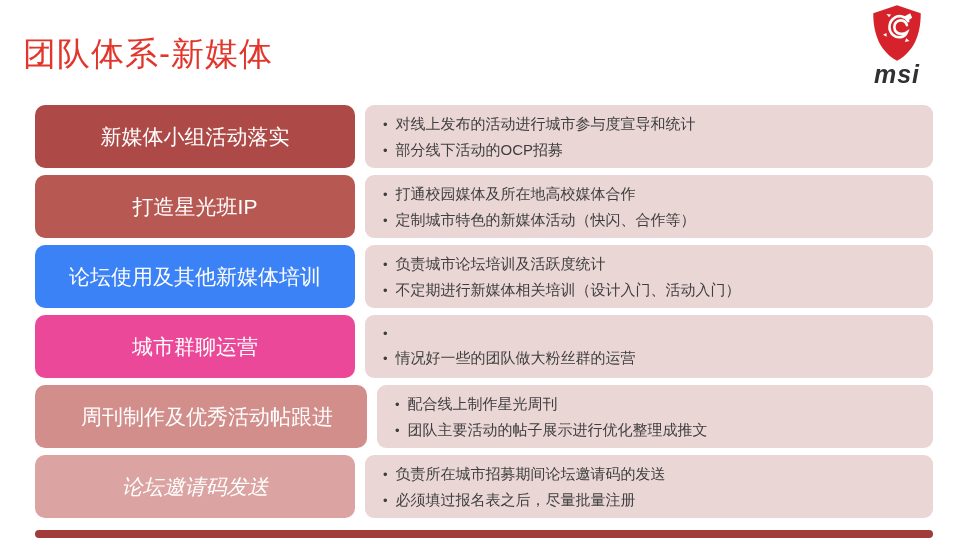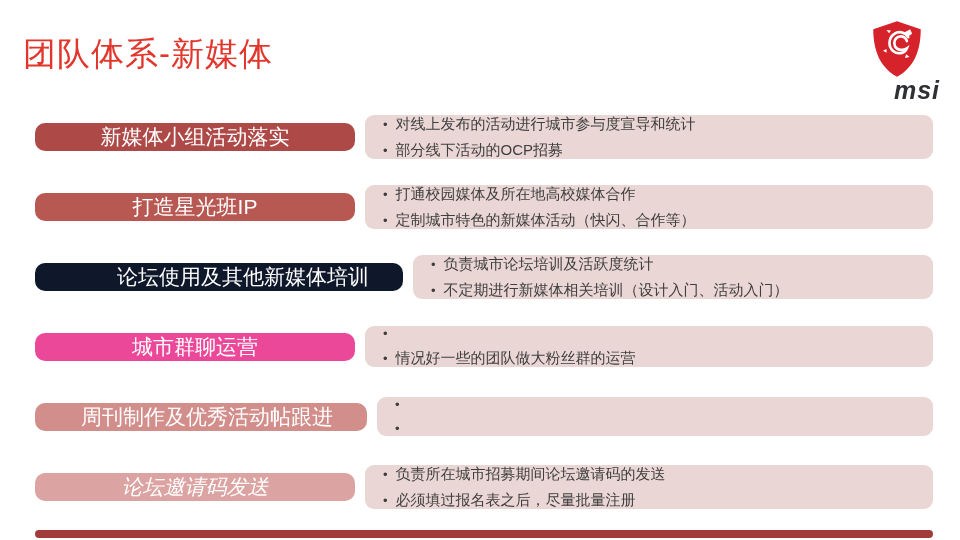--- a/index.html
+++ b/index.html
@@ -7,32 +7,32 @@
     width:960px;height:540px;overflow:hidden;background:#ffffff;
     font-family:"Liberation Sans","DejaVu Sans",sans-serif;
   }
   .slide{position:relative;width:960px;height:540px;background:#ffffff;}
 
   .title{
     position:absolute;left:23px;top:32px;
     font-size:33px;font-weight:400;letter-spacing:1px;text-align:right;
   }
 
-  .logo{position:absolute;right:20px;top:20px;width:86px;text-align:right;}
+  .logo{position:absolute;right:20px;top:4px;width:86px;text-align:center;}
   .logo svg{display:block;margin:0 auto;}
   .wordmark{
     font-size:25px;font-weight:bold;font-style:italic;
     color:#2f3033;letter-spacing:1px;line-height:1;margin-top:0px;
   }
 
   .rows{
     position:absolute;left:35px;top:105px;width:898px;
     display:flex;flex-direction:column;gap:7px;
   }
-  .row{display:flex;gap:10px;height:63px;align-items:center;}
+  .row{display:flex;gap:10px;height:63px;}
   .row-label{
     flex:0 0 320px;width:320px;border-radius:10px;color:#ffffff;
     font-size:21px;display:flex;align-items:center;justify-content:center;
     text-align:center;
   }
   .row-bullets{
     flex:1;border-radius:9px;
     display:flex;flex-direction:column;justify-content:center;gap:8px;
     padding:0 18px;
   }
@@ -87,21 +87,21 @@
             <span>打通校园媒体及所在地高校媒体合作</span>
           </div>
           <div class="bullet" style="color: rgb(62, 62, 62);">
             <span class="dot">•</span>
             <span>定制城市特色的新媒体活动（快闪、合作等）</span>
           </div>
         </div>
     </div>
 
     <div class="row">
-      <div class="row-label" style="background: #0f172a; padding-left: 48px;">论坛使用及其他新媒体培训</div>
+      <div class="row-label" style="background: #3b82f6;">论坛使用及其他新媒体培训</div>
       <div class="row-bullets" style="background: rgb(235, 214, 214);">
           <div class="bullet" style="color: rgb(62, 62, 62);">
             <span class="dot">•</span>
             <span>负责城市论坛培训及活跃度统计</span>
           </div>
           <div class="bullet" style="color: rgb(62, 62, 62);">
             <span class="dot">•</span>
             <span>不定期进行新媒体相关培训（设计入门、活动入门）</span>
           </div>
         </div>
@@ -118,23 +118,25 @@
             <span>情况好一些的团队做大粉丝群的运营</span>
           </div>
         </div>
     </div>
 
     <div class="row">
       <div class="row-label" style="background: rgb(210, 142, 139); padding-left: 12px;">周刊制作及优秀活动帖跟进</div>
       <div class="row-bullets" style="background: rgb(235, 214, 214);">
           <div class="bullet" style="color: rgb(62, 62, 62);">
             <span class="dot">•</span>
+            <span>配合线上制作星光周刊</span>
           </div>
           <div class="bullet" style="color: rgb(62, 62, 62);">
             <span class="dot">•</span>
+            <span>团队主要活动的帖子展示进行优化整理成推文</span>
           </div>
         </div>
     </div>
 
     <div class="row">
       <div class="row-label" style="background: rgb(219, 163, 161); font-style: italic;">论坛邀请码发送</div>
       <div class="row-bullets" style="background: rgb(235, 214, 214);">
           <div class="bullet" style="color: rgb(62, 62, 62);">
             <span class="dot">•</span>
             <span>负责所在城市招募期间论坛邀请码的发送</span>

